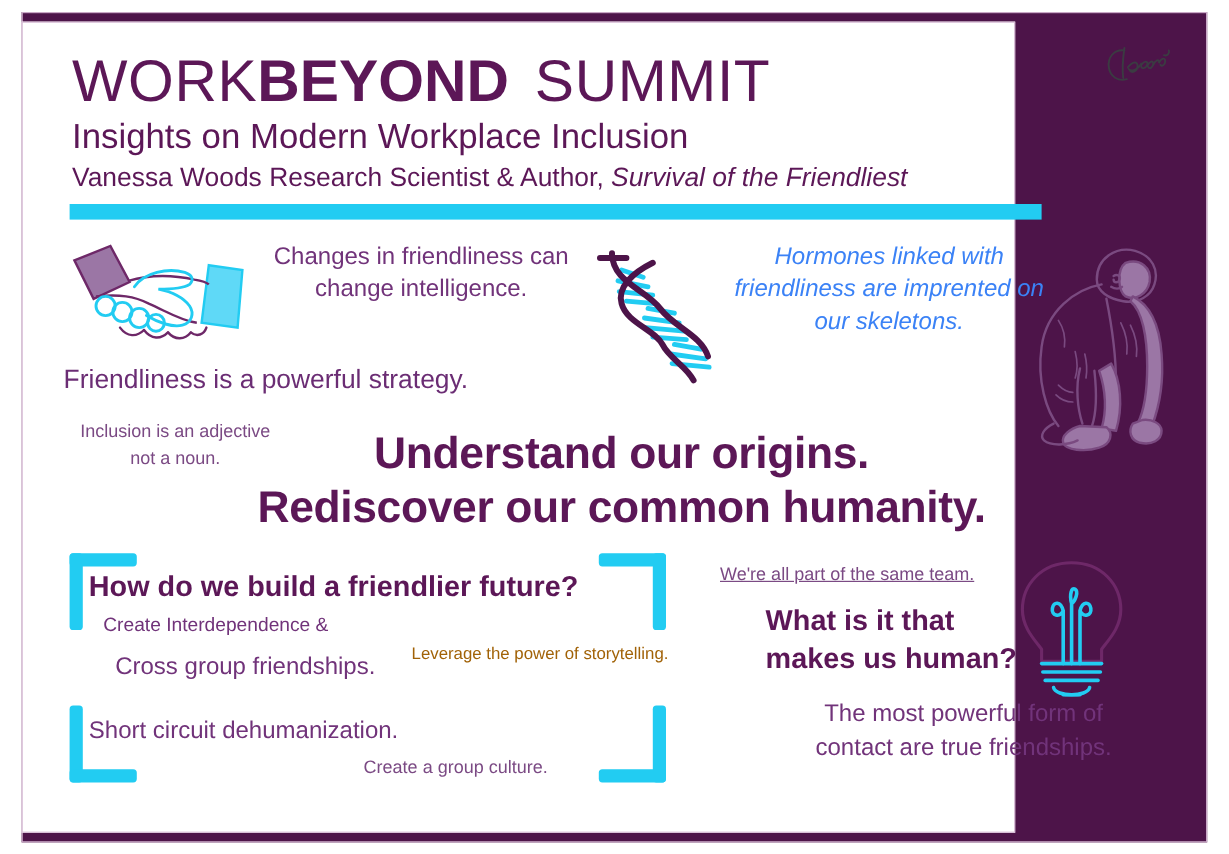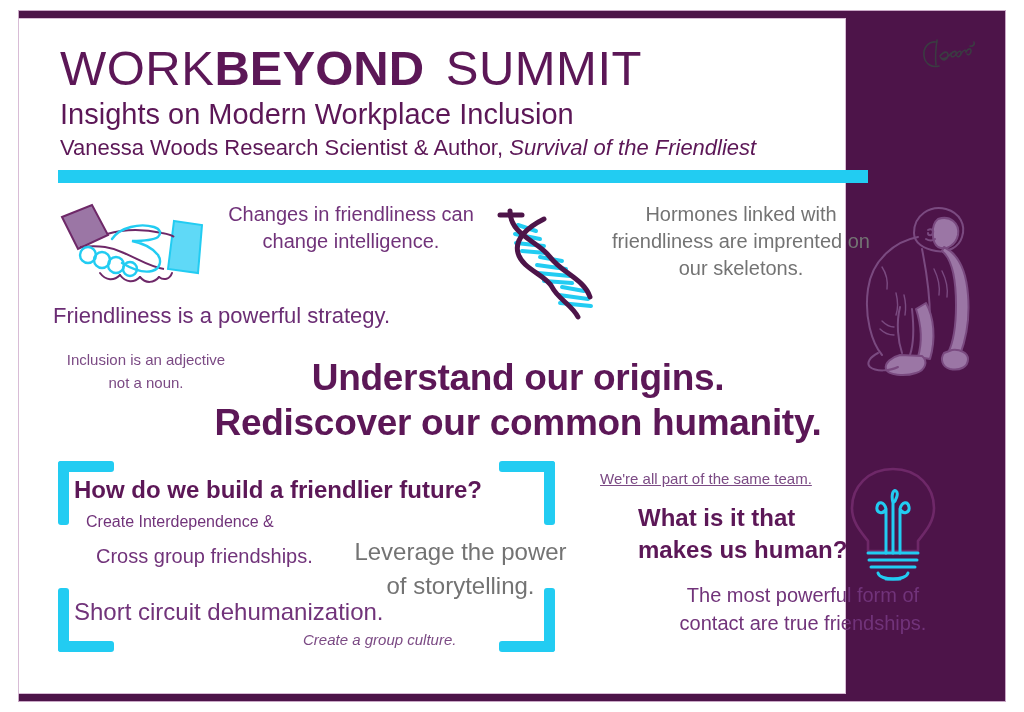--- a/index.html
+++ b/index.html
@@ -76,44 +76,44 @@
     position:absolute;
     right:6px;top:6px;
     width:60px;height:38px;
     color:#3f3f44;
   }
 
   
   .t{position:absolute;color:#6e2868;line-height:1.35;}
 
   .t-changes{left:168px;top:172px;width:290px;text-align:center;font-size:20px;color:#71337a;}
-  .t-hormones{left:558px;top:172px;width:290px;text-align:center;font-size:20px;color:#737373;}
+  .t-hormones{left:558px;top:172px;width:290px;text-align:center;font-size:20px;color:#3b82f6;font-style:italic;}
   .t-friendliness{left:15px;top:272px;font-size:22px;color:#6b2d74;white-space:nowrap;}
   .t-spaces{left:378px;top:295px;font-size:15px;color:#7b4a84;white-space:nowrap;}
   .t-inclusion{left:18px;top:320px;width:180px;text-align:center;font-size:15px;color:#7b4a84;line-height:1.5;}
 
   .headline{
     position:absolute;left:150px;top:326px;width:660px;
     text-align:center;color:#5c1757;
     font-size:37px;font-weight:bold;line-height:1.22;
     letter-spacing:-0.3px;
   }
 
   
   .brk{position:absolute;background:#22ccf2;border-radius:3px;}
 
   .q-build{
     position:absolute;left:36px;top:447px;
     font-size:24px;font-weight:bold;color:#5c1757;white-space:nowrap;
   }
   .t-interdep{left:48px;top:482px;font-size:16px;color:#71337a;white-space:nowrap;}
   .t-cross{left:58px;top:514px;font-size:20px;color:#71337a;white-space:nowrap;}
-  .t-leverage{left:305px;top:506px;width:235px;text-align:center;font-size:24px;color:#737373;line-height:1.4;}
-  .t-shortcircuit{left:36px;top:567px;font-size:24px;color:#71337a;white-space:nowrap;}
-  .t-groupculture{left:265px;top:601px;font-size:15px;color:#7b4a84;white-space:nowrap;font-style:italic;}
+  .t-leverage{left:305px;top:506px;width:235px;text-align:left;font-size:14px;color:#a16207;line-height:1.4;}
+  .t-shortcircuit{left:36px;top:567px;font-size:20px;color:#71337a;white-space:nowrap;}
+  .t-groupculture{left:265px;top:601px;font-size:15px;color:#7b4a84;white-space:nowrap;}
 
   
   .t-team{left:562px;top:440px;font-size:15px;color:#7b4a84;white-space:nowrap;text-decoration:underline;}
   .q-human{
     position:absolute;left:600px;top:473px;width:220px;
     font-size:24px;font-weight:bold;color:#5c1757;line-height:1.33;
   }
   .t-contact{left:620px;top:552px;width:290px;text-align:center;font-size:20px;color:#71337a;line-height:1.4;}
 
   svg{display:block;overflow:visible;}

